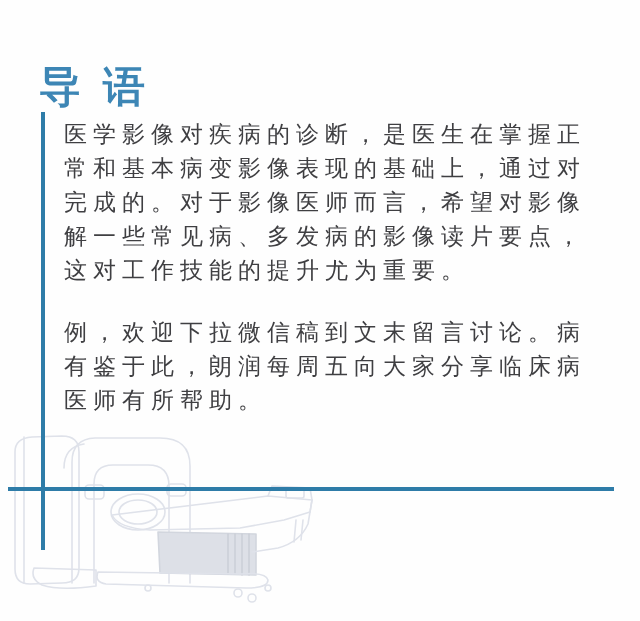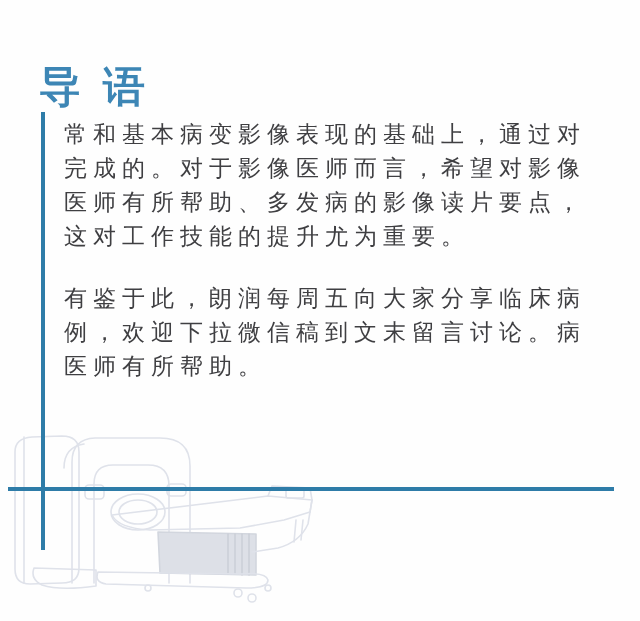--- a/index.html
+++ b/index.html
@@ -143,28 +143,29 @@
     <rect x="286" y="69" width="18" height="9" rx="2"></rect>
 
     <path d="M312,80 L308,104 Q300,122 278,128 L252,132"></path>
 
     <path d="M296,100 L294,122"></path>
     <path d="M303,100 L301,120"></path>
   </svg>
 
   <div class="textblock">
     <div class="para">
+      <div class="line">医学影像对疾病的诊断，是医生在掌握正</div>
       <div class="line">常和基本病变影像表现的基础上，通过对</div>
       <div class="line">完成的。对于影像医师而言，希望对影像</div>
-      <div class="line">医师有所帮助、多发病的影像读片要点，</div>
+      <div class="line">解一些常见病、多发病的影像读片要点，</div>
       <div class="line">这对工作技能的提升尤为重要。</div>
     </div>
     <div class="para">
+      <div class="line">例，欢迎下拉微信稿到文末留言讨论。病</div>
       <div class="line">有鉴于此，朗润每周五向大家分享临床病</div>
-      <div class="line">例，欢迎下拉微信稿到文末留言讨论。病</div>
       <div class="line">医师有所帮助。</div>
     </div>
   </div>
 
   <div class="vline"></div>
   <div class="hline"></div>
 
 </div>
 
 </body></html>

